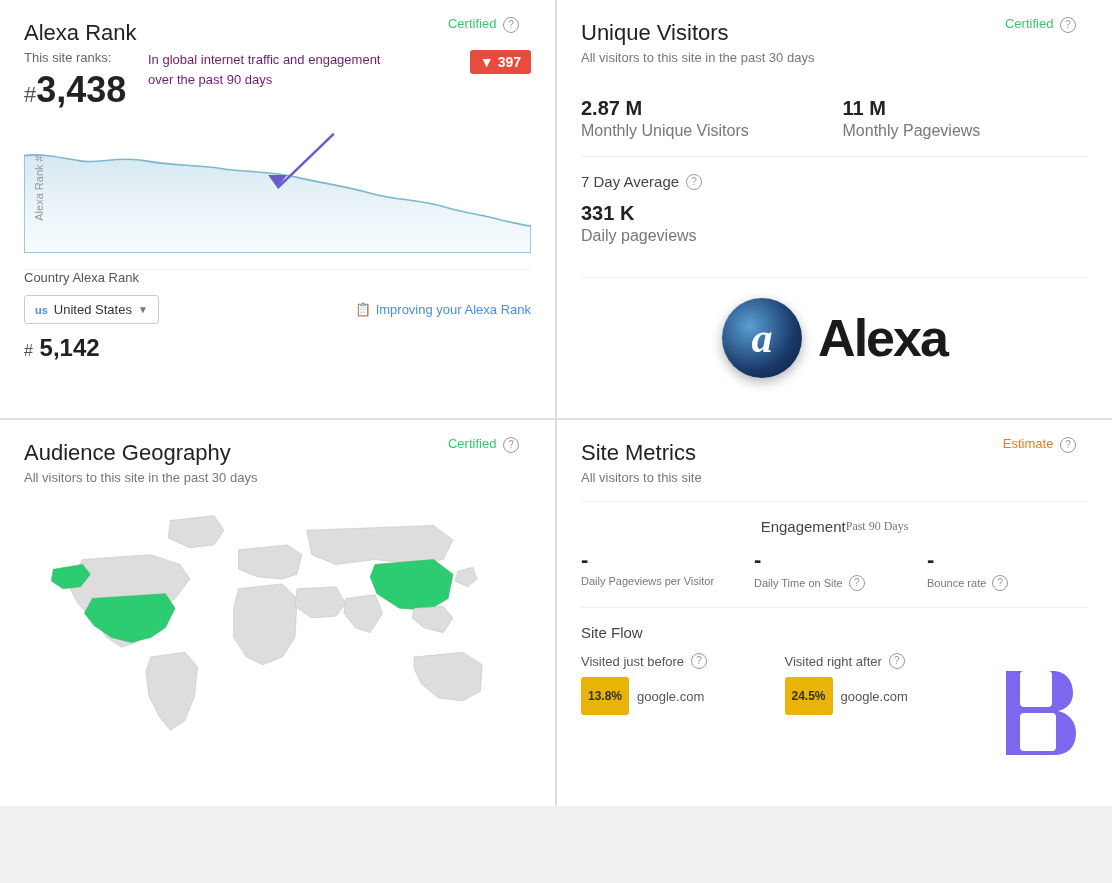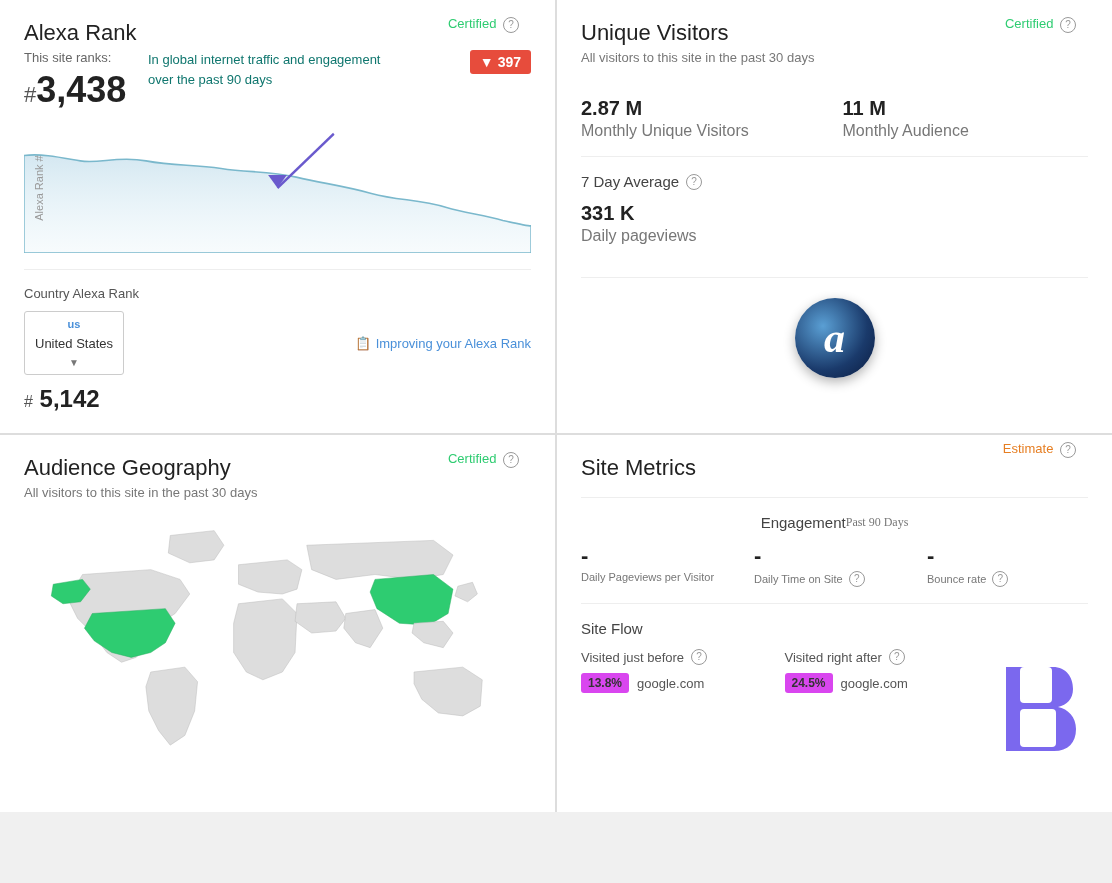--- a/index.html
+++ b/index.html
@@ -37,21 +37,21 @@
     .certified-badge {
       position: absolute;
       top: 16px;
       right: 36px;
       color: #2ecc71;
       font-size: 13px;
       font-weight: 500;
     }
     .estimate-badge {
       position: absolute;
-      top: 6px;
+      top: 16px;
       right: 36px;
       color: #e67e22;
       font-size: 13px;
       font-weight: 500;
     }
     .info-icon {
       display: inline-block;
       width: 16px;
       height: 16px;
       border-radius: 50%;
@@ -85,21 +85,21 @@
     .rank-header-left {
       min-width: 120px;
     }
     .rank-label {
       font-size: 13px;
       color: #666;
       margin-bottom: 4px;
     }
     .rank-desc {
       font-size: 13px;
-      color: #0f766e;
+      color: #701a75;
       line-height: 1.5;
       flex: 1;
     }
     .rank-badge {
       background: #e74c3c;
       color: #fff;
       padding: 4px 10px;
       border-radius: 3px;
       font-size: 14px;
       font-weight: 600;
@@ -133,21 +133,20 @@
       justify-content: space-between;
       font-size: 11px;
       color: #777;
       margin-top: 4px;
     }
 
     
     .country-rank-section {
       margin-top: 16px;
       border-top: 1px solid #eee;
-      padding-top: 16px;
     }
     .country-rank-label {
       font-size: 13px;
       color: #555;
       margin-bottom: 10px;
     }
     .country-select-row {
       display: flex;
       align-items: center;
       justify-content: space-between;
@@ -156,21 +155,20 @@
       display: flex;
       align-items: center;
       gap: 6px;
       border: 1px solid #ccc;
       border-radius: 3px;
       padding: 6px 10px;
       font-size: 13px;
       color: #333;
       background: #fff;
       cursor: pointer;
-      flex-direction: column;
     }
     .country-flag {
       font-size: 11px;
       color: #4a90d9;
       font-weight: 600;
     }
     .chevron {
       font-size: 10px;
       color: #777;
     }
@@ -321,25 +319,25 @@
       align-items: center;
       gap: 4px;
     }
     .flow-item {
       display: flex;
       align-items: center;
       gap: 8px;
       margin-bottom: 6px;
     }
     .flow-pct {
-      background: #d946ef;
+      background: #eab308;
       color: #333;
       font-size: 12px;
       font-weight: 600;
-      padding: 3px 7px;
+      padding: 12px 7px;
       border-radius: 3px;
       white-space: nowrap;
     }
     .flow-site {
       font-size: 13px;
       color: #555;
     }
     .logo-b {
       font-size: 80px;
       font-weight: 900;
@@ -431,41 +429,42 @@
     <h2 class="panel-title">Unique Visitors</h2>
     <div class="panel-subtitle">All visitors to this site in the past 30 days</div>
 
     <div class="stats-row">
       <div class="stat-item">
         <div class="stat-value">2.87 M</div>
         <div class="stat-label">Monthly Unique Visitors</div>
       </div>
       <div class="stat-item">
         <div class="stat-value">11 M</div>
-        <div class="stat-label">Monthly Audience</div>
+        <div class="stat-label">Monthly Pageviews</div>
       </div>
     </div>
 
     <div class="seven-day-section">
       <div class="seven-day-title">
         <span>7 Day Average</span>
         <span class="info-icon">?</span>
       </div>
       <div class="stats-row" style="border-bottom:none;padding-top:0;">
         <div class="stat-item">
           <div class="stat-value">331 K</div>
           <div class="stat-label">Daily pageviews</div>
         </div>
       </div>
     </div>
 
     <div class="alexa-logo-section">
       <div class="alexa-logo-circle">
         <span class="alexa-a">a</span>
       </div>
+      <div class="alexa-text">Alexa</div>
     </div>
   </div>
 
   <div class="panel">
     <div class="certified-badge">
       <span>Certified</span>
       <span class="info-icon">?</span>
     </div>
     <h2 class="panel-title">Audience Geography</h2>
     <div class="panel-subtitle">All visitors to this site in the past 30 days</div>
@@ -503,20 +502,21 @@
       </svg>
     </div>
   </div>
 
   <div class="panel">
     <div class="estimate-badge">
       <span>Estimate</span>
       <span class="info-icon">?</span>
     </div>
     <h2 class="panel-title">Site Metrics</h2>
+    <div class="panel-subtitle">All visitors to this site</div>
 
     <div class="engagement-section">
       <div class="engagement-header">
         <span class="engagement-title">Engagement</span>
         <span class="past-days">Past 90 Days</span>
       </div>
       <div class="metrics-row">
         <div class="metric-item">
           <div class="metric-value">-</div>
           <div class="metric-label">

